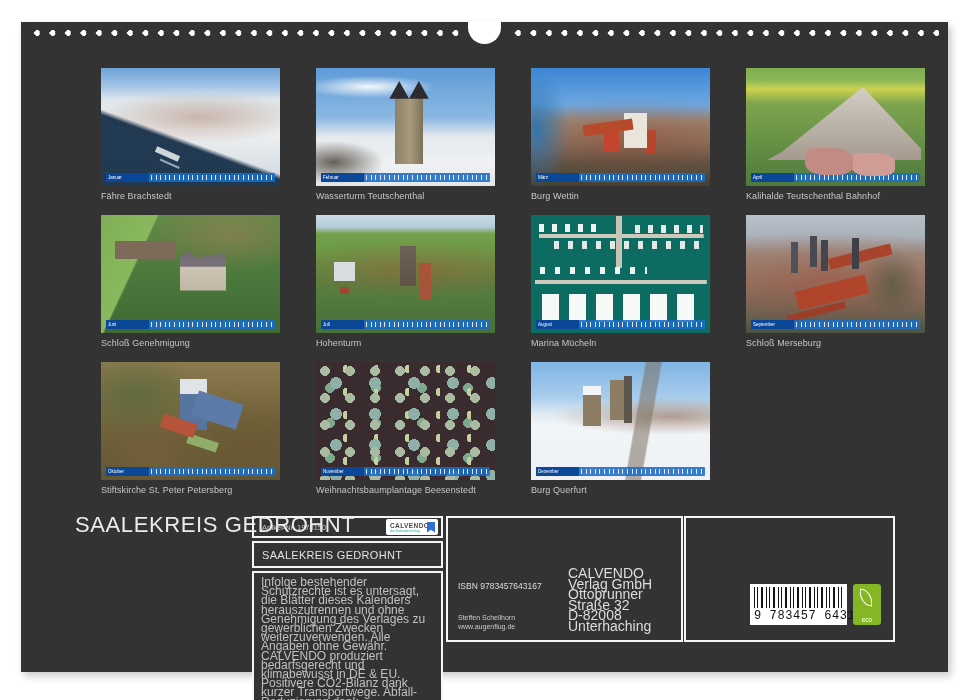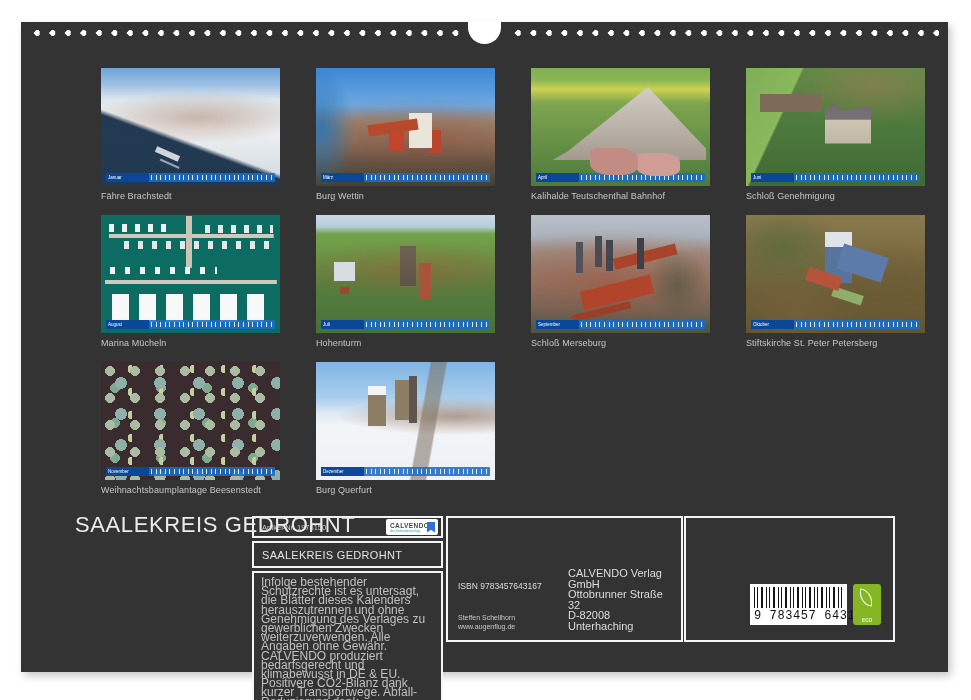--- a/index.html
+++ b/index.html
@@ -158,21 +158,21 @@
     clip-path:polygon(0 0,100% 0,100% 100%,50% 76%,0 100%);}
   .titlebox{height:27px;display:flex;align-items:center;padding-left:8px;
     font-size:11px;color:#e3e3e3;letter-spacing:.3px;}
   .legalbox{flex:1;height:71px;padding:5px 7px;box-sizing:content-box;}
   .legalbox p{margin:0;font-size:12px;line-height:9.2px;color:#c0c0c0;}
   .mid-box{position:absolute;left:425px;top:494px;width:237px;height:126px;
     display:flex;padding:9px 10px;gap:10px;align-items:flex-end;}
   .mid-col1{flex:0 0 100px;}
   .isbn{font-size:8.5px;color:#dddddd;}
   .author{margin-top:22px;font-size:7px;line-height:9px;color:#c9c9c9;}
-  .mid-col2{flex:1;font-size:11px;line-height:10.5px;color:#dddddd;}
+  .mid-col2{flex:1;font-size:14px;line-height:10.5px;color:#dddddd;}
   .right-box{position:absolute;left:663px;top:494px;width:211px;height:126px;}
   .barcode{position:absolute;left:64px;top:66px;width:97px;height:41px;background:#ffffff;
     display:flex;flex-direction:column;align-items:stretch;padding:3px 4px 2px;box-sizing:border-box;}
   .bars{height:25px;background:
     repeating-linear-gradient(90deg,#141414 0 1px,rgba(0,0,0,0) 1px 3px,#141414 3px 4px,rgba(0,0,0,0) 4px 7px,#141414 7px 9.5px,rgba(0,0,0,0) 9.5px 12px);}
   .bar-digits{font-family:"Liberation Mono","DejaVu Sans Mono",monospace;font-size:12px;color:#111;
     text-align:center;letter-spacing:.6px;margin-top:1px;white-space:nowrap;}
   .eco{position:absolute;left:167px;top:66px;width:28px;height:41px;background:#84b723;border-radius:3px;}
   .eco .leaf{position:absolute;left:6px;top:5px;width:14px;height:17px;border:1.6px solid #fff;
     border-radius:0 95% 4% 95%;transform:rotate(6deg);box-sizing:border-box;}
@@ -192,20 +192,29 @@
     <figure class="tile">
       <div class="photo p1">
         <div class="strip">
           <span class="strip-label">Januar</span>
           <span class="strip-days"></span>
         </div>
       </div>
       <figcaption class="cap">Fähre Brachstedt</figcaption>
     </figure>
 
+    <figure class="tile">
+      <div class="photo p2">
+        <div class="strip">
+          <span class="strip-label">Februar</span>
+          <span class="strip-days"></span>
+        </div>
+      </div>
+      <figcaption class="cap">Wasserturm Teutschenthal</figcaption>
+    </figure>
 
     <figure class="tile">
       <div class="photo p3">
         <div class="strip">
           <span class="strip-label">März</span>
           <span class="strip-days"></span>
         </div>
       </div>
       <figcaption class="cap">Burg Wettin</figcaption>
     </figure>
@@ -225,37 +234,37 @@
       <div class="photo p6">
         <div class="strip">
           <span class="strip-label">Juni</span>
           <span class="strip-days"></span>
         </div>
       </div>
       <figcaption class="cap">Schloß Genehmigung</figcaption>
     </figure>
 
     <figure class="tile">
+      <div class="photo p7">
+        <div class="strip">
+          <span class="strip-label">Juli</span>
+          <span class="strip-days"></span>
+        </div>
+      </div>
+      <figcaption class="cap">Hohenturm</figcaption>
+    </figure>
+
+    <figure class="tile">
       <div class="photo p8">
         <div class="strip">
           <span class="strip-label">August</span>
           <span class="strip-days"></span>
         </div>
       </div>
       <figcaption class="cap">Marina Mücheln</figcaption>
-    </figure>
-
-    <figure class="tile">
-      <div class="photo p7">
-        <div class="strip">
-          <span class="strip-label">Juli</span>
-          <span class="strip-days"></span>
-        </div>
-      </div>
-      <figcaption class="cap">Hohenturm</figcaption>
     </figure>
 
     <figure class="tile">
       <div class="photo p9">
         <div class="strip">
           <span class="strip-label">September</span>
           <span class="strip-days"></span>
         </div>
       </div>
       <figcaption class="cap">Schloß Merseburg</figcaption>

